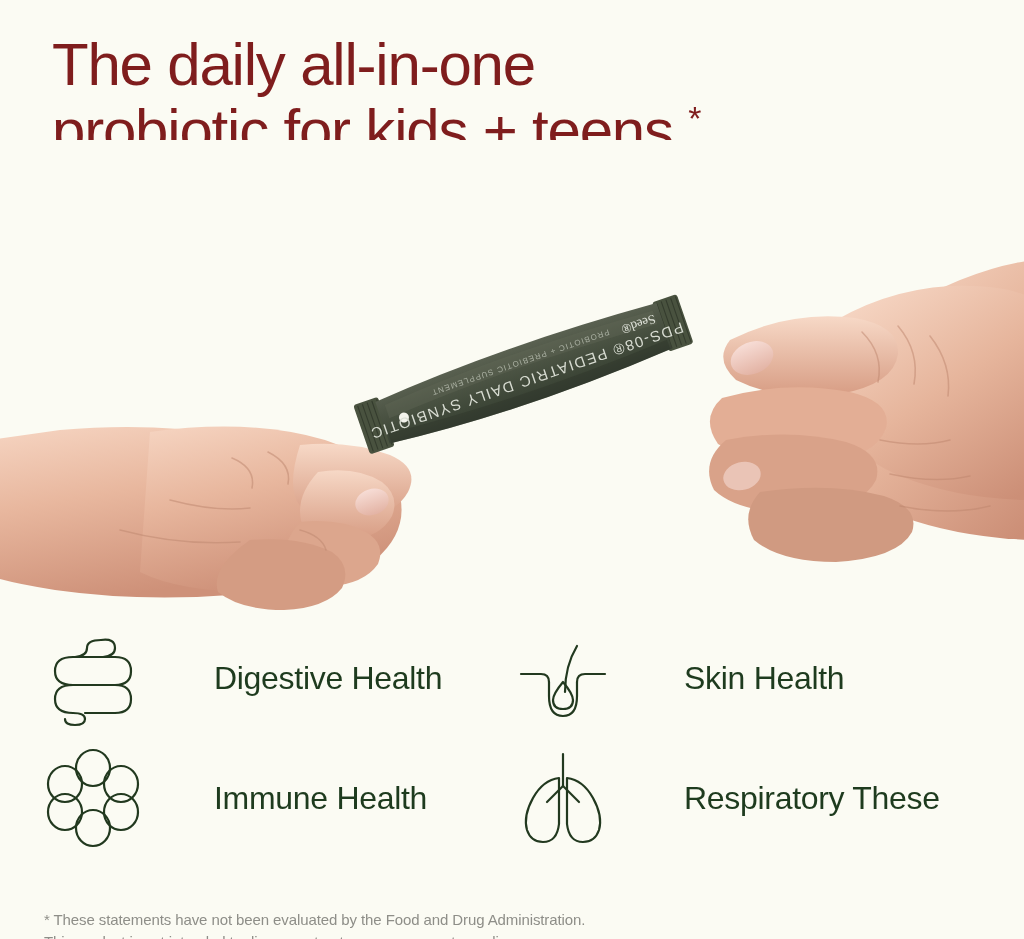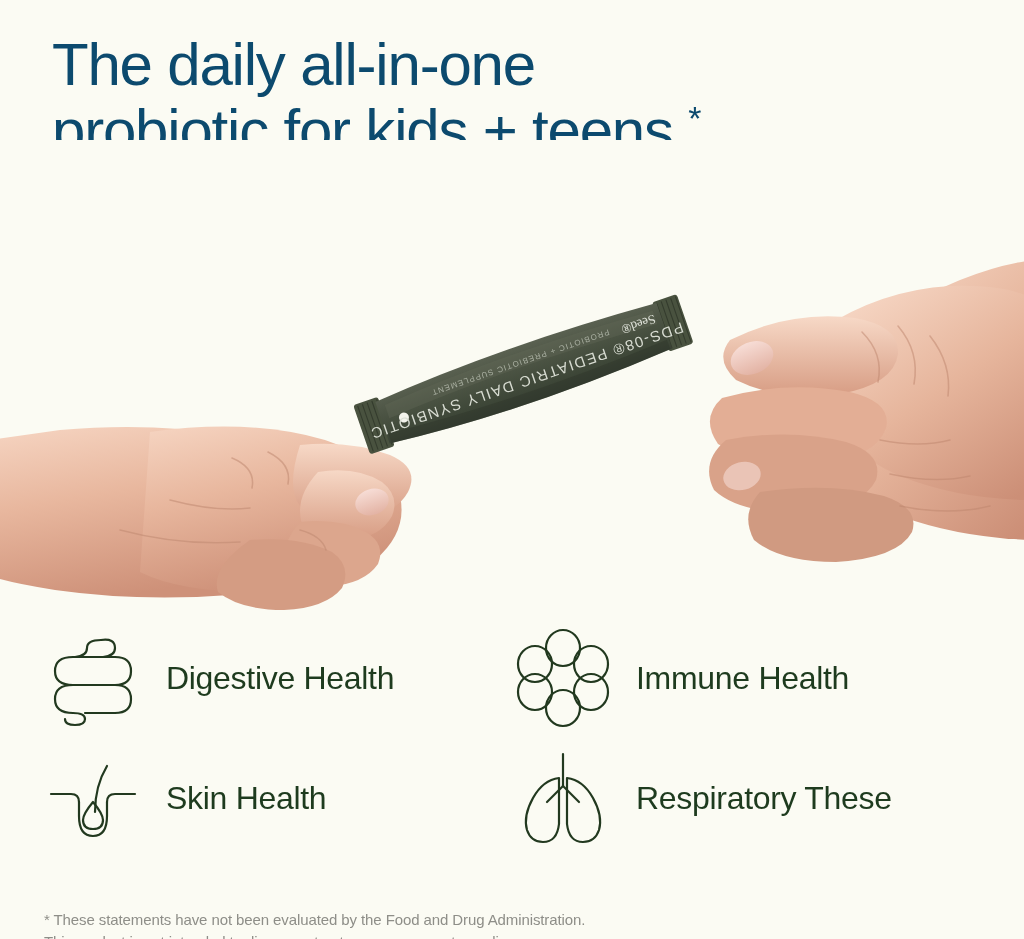--- a/index.html
+++ b/index.html
@@ -21,21 +21,21 @@
     height: 939px;
     background: #FBFBF3;
   }
 
   
   .headline {
     position: absolute;
     left: 52px;
     top: -8px;
     width: 900px;
-    color: #0c4a6e;
+    color: #7f1d1d;
     font-size: 60px;
     line-height: 66px;
     font-weight: 400;
     letter-spacing: -1.2px;
     white-space: pre;
   }
   .headline .asterisk {
     font-size: 34px;
     vertical-align: super;
     line-height: 0;
@@ -60,20 +60,21 @@
     left: 40px;
     top: 618px;
     width: 950px;
     display: grid;
     grid-template-columns: 470px 470px;
     grid-template-rows: 120px 120px;
   }
   .benefit {
     display: flex;
     align-items: center;
+    gap: 48px;
   }
   .benefit-icon {
     width: 106px;
     height: 104px;
     flex: 0 0 106px;
     display: flex;
     align-items: center;
     justify-content: center;
   }
   .benefit-icon svg {
@@ -265,53 +266,53 @@
           <path d="M 58 10 Q 44 10 44 18 Q 44 26 32 27" fill="none" stroke="#22391F" stroke-width="2.2" stroke-linecap="round"></path>
           <path d="M 42 89 Q 42 95 32 95 Q 22 95 22 89" fill="none" stroke="#22391F" stroke-width="2.2" stroke-linecap="round"></path>
         </svg>
       </span>
       <span class="benefit-label">Digestive Health</span>
     </div>
 
     <div class="benefit">
       <span class="benefit-icon">
         <svg width="96" height="96" viewBox="0 0 96 96">
+
+          <path d="M 6 44 L 26 44 Q 34 44 34 52" fill="none" stroke="#22391F" stroke-width="2.2" stroke-linecap="round"></path>
+          <path d="M 90 44 L 70 44 Q 62 44 62 52" fill="none" stroke="#22391F" stroke-width="2.2" stroke-linecap="round"></path>
+
+          <path d="M 34 52 L 34 66 Q 34 86 48 86 Q 62 86 62 66 L 62 52" fill="none" stroke="#22391F" stroke-width="2.2" stroke-linecap="round"></path>
+
+          <path d="M 50 62 Q 50 36 62 16" fill="none" stroke="#22391F" stroke-width="2.2" stroke-linecap="round"></path>
+
+          <path d="M 48 52 Q 58 64 58 70 Q 58 79 48 79 Q 38 79 38 70 Q 38 64 48 52 Z" fill="none" stroke="#22391F" stroke-width="2.2" stroke-linejoin="round"></path>
+        </svg>
+      </span>
+      <span class="benefit-label">Skin Health</span>
+    </div>
+
+    <div class="benefit">
+      <span class="benefit-icon">
+        <svg width="96" height="96" viewBox="0 0 96 96">
           <g fill="none" stroke="#22391F" stroke-width="2.2">
             <ellipse cx="48" cy="18" rx="17" ry="18"></ellipse>
             <ellipse cx="76" cy="34" rx="17" ry="18"></ellipse>
             <ellipse cx="76" cy="62" rx="17" ry="18"></ellipse>
             <ellipse cx="48" cy="78" rx="17" ry="18"></ellipse>
             <ellipse cx="20" cy="62" rx="17" ry="18"></ellipse>
             <ellipse cx="20" cy="34" rx="17" ry="18"></ellipse>
           </g>
         </svg>
       </span>
       <span class="benefit-label">Immune Health</span>
     </div>
 
     <div class="benefit">
       <span class="benefit-icon">
         <svg width="96" height="96" viewBox="0 0 96 96">
-
-          <path d="M 6 44 L 26 44 Q 34 44 34 52" fill="none" stroke="#22391F" stroke-width="2.2" stroke-linecap="round"></path>
-          <path d="M 90 44 L 70 44 Q 62 44 62 52" fill="none" stroke="#22391F" stroke-width="2.2" stroke-linecap="round"></path>
-
-          <path d="M 34 52 L 34 66 Q 34 86 48 86 Q 62 86 62 66 L 62 52" fill="none" stroke="#22391F" stroke-width="2.2" stroke-linecap="round"></path>
-
-          <path d="M 50 62 Q 50 36 62 16" fill="none" stroke="#22391F" stroke-width="2.2" stroke-linecap="round"></path>
-
-          <path d="M 48 52 Q 58 64 58 70 Q 58 79 48 79 Q 38 79 38 70 Q 38 64 48 52 Z" fill="none" stroke="#22391F" stroke-width="2.2" stroke-linejoin="round"></path>
-        </svg>
-      </span>
-      <span class="benefit-label">Skin Health</span>
-    </div>
-
-    <div class="benefit">
-      <span class="benefit-icon">
-        <svg width="96" height="96" viewBox="0 0 96 96">
           <g fill="none" stroke="#22391F" stroke-width="2.2" stroke-linecap="round" stroke-linejoin="round">
 
             <path d="M 48 4 L 48 36"></path>
 
             <path d="M 48 36 L 32 52"></path>
             <path d="M 48 36 L 64 52"></path>
 
             <path d="M 44 28 Q 28 30 18 48 Q 8 66 12 80 Q 16 92 28 92
                      Q 42 92 44 74 Z"></path>
 

